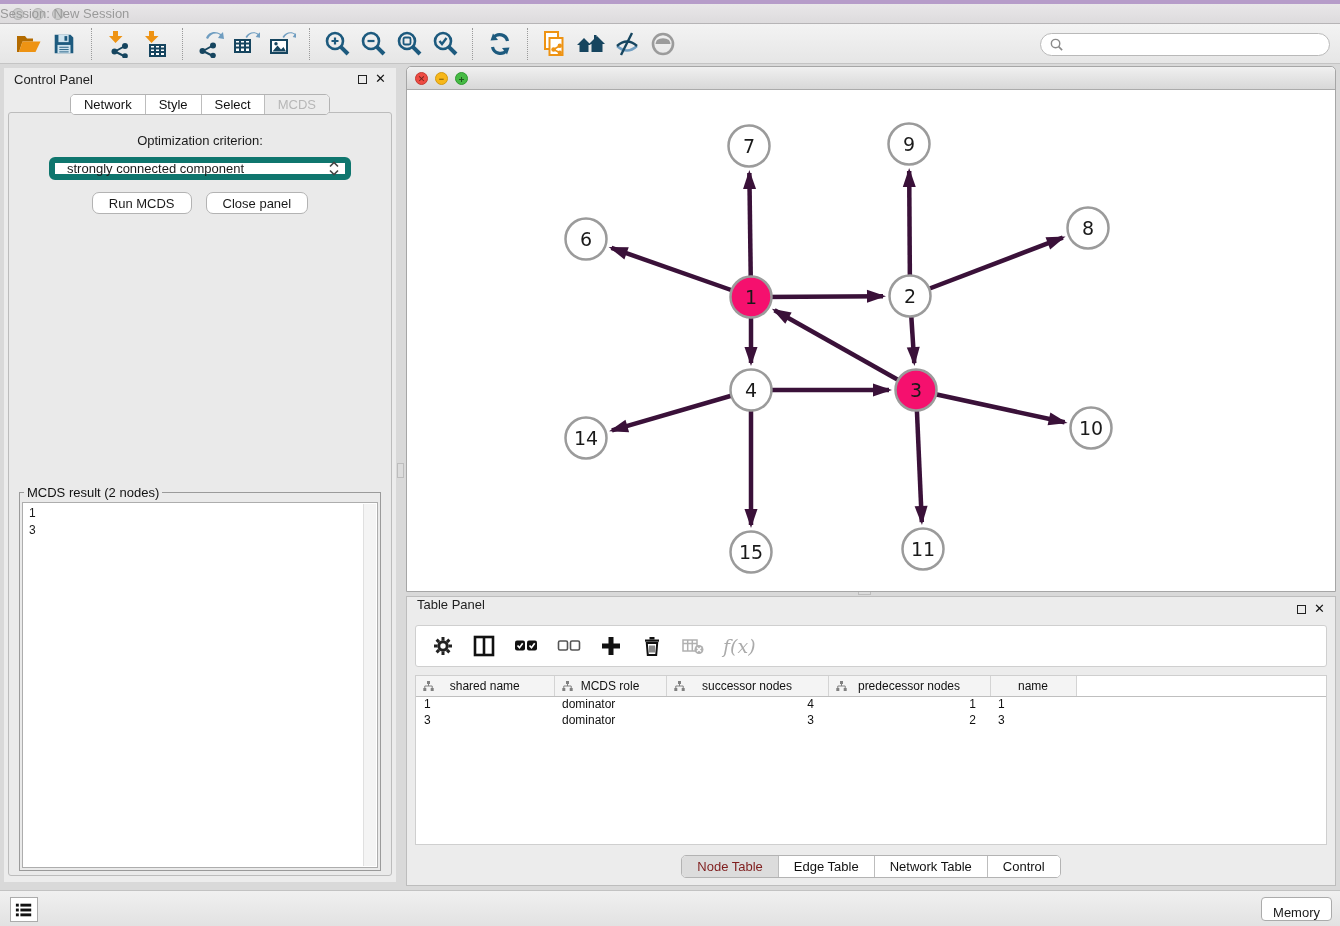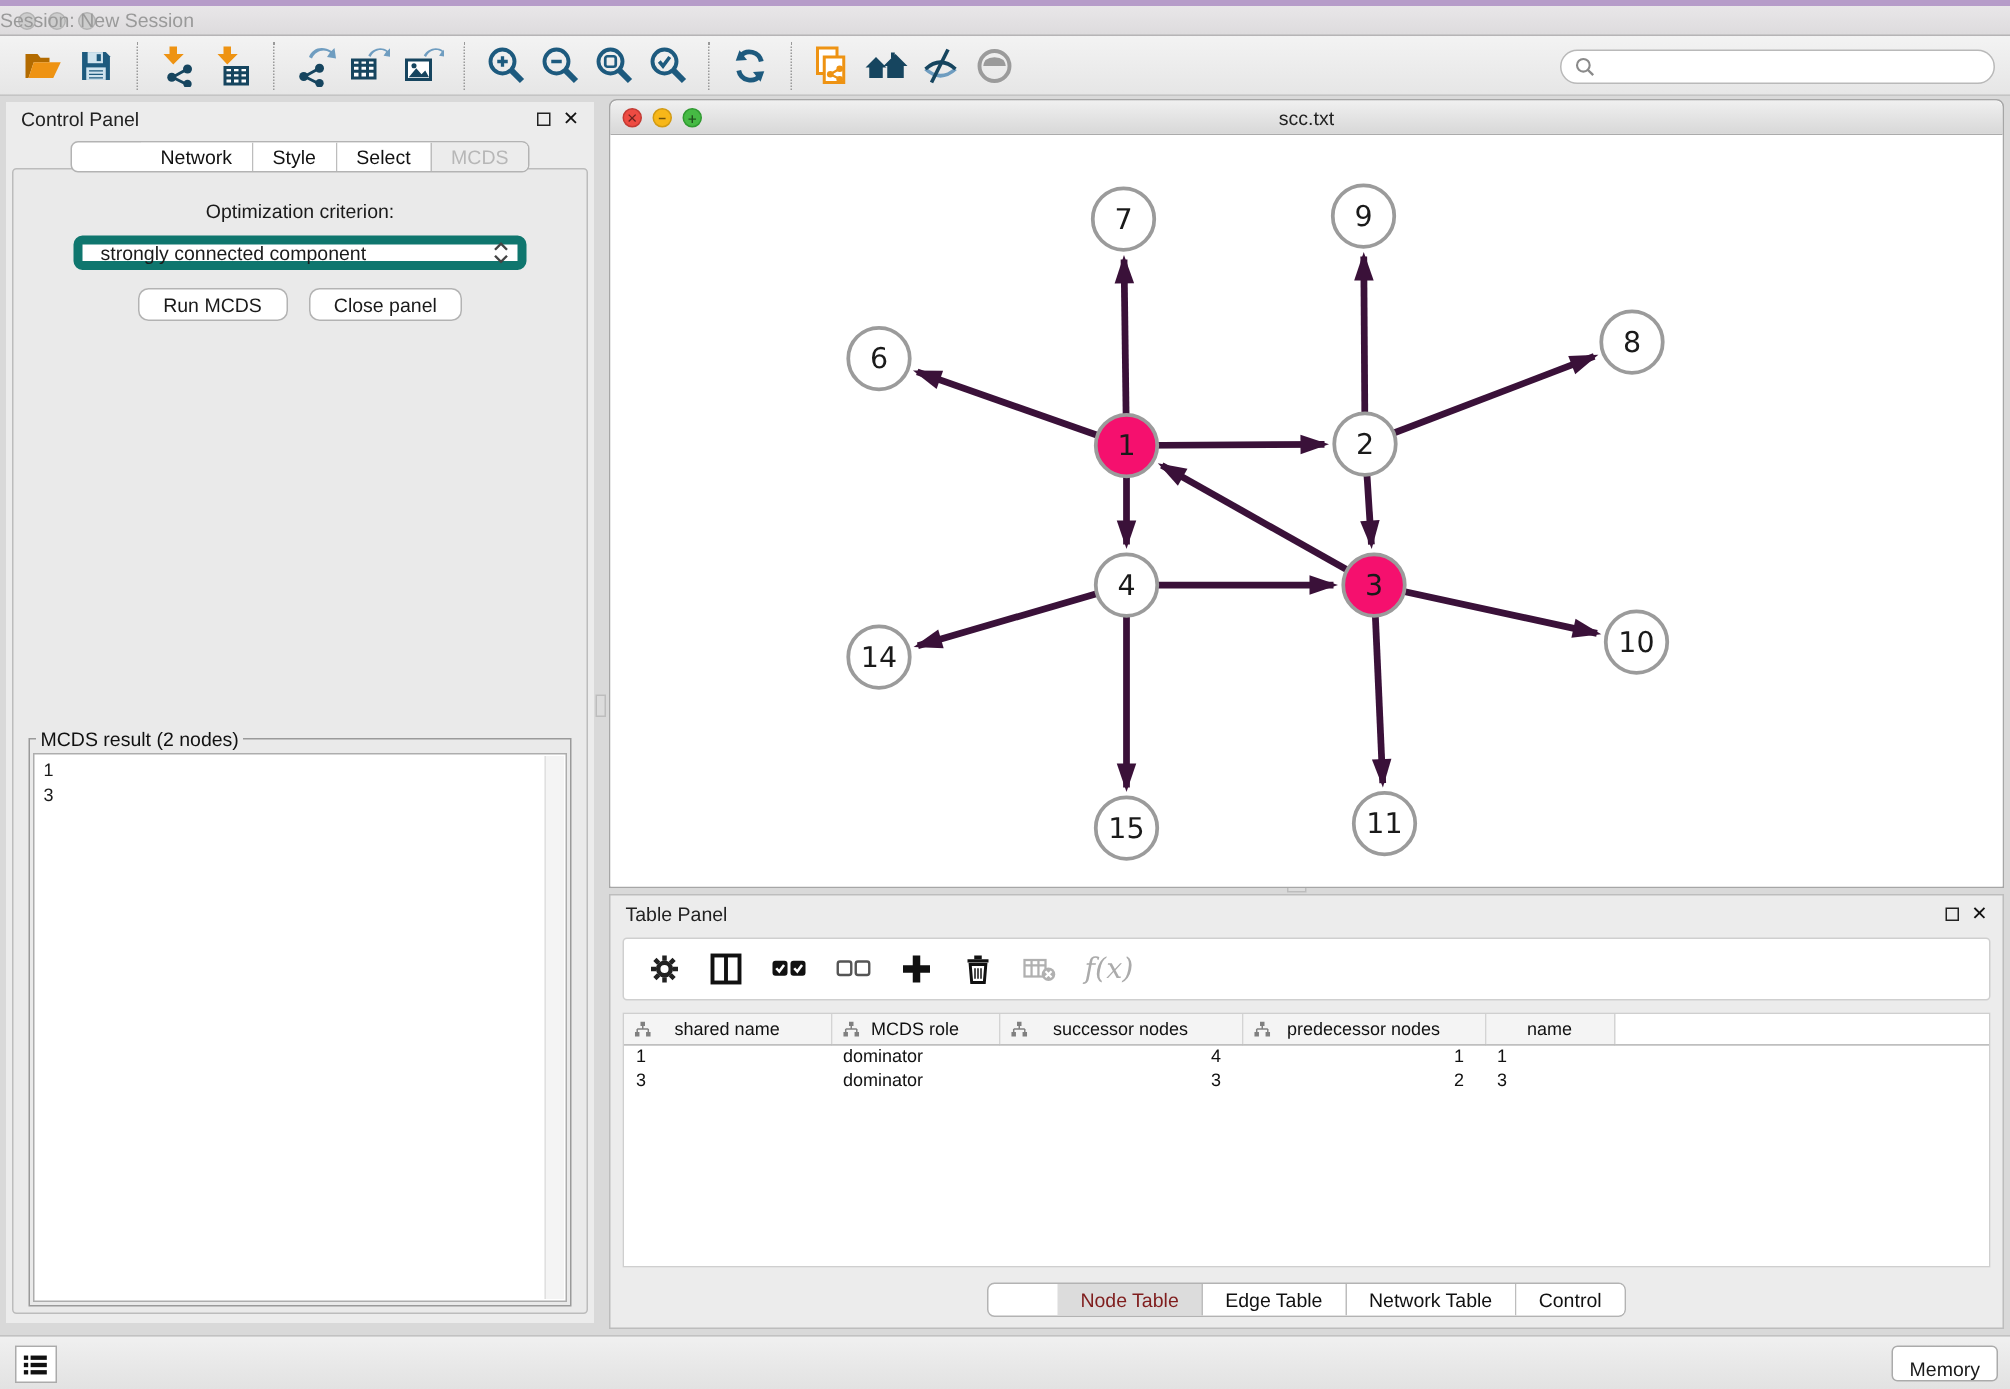--- a/index.html
+++ b/index.html
@@ -26,21 +26,21 @@
   .searchbox input { border:none; outline:none; flex:1; height:18px; font-size:12px; background:transparent; }
 
   
   .control-panel { position:absolute; left:4px; top:68px; width:392px; height:814px; background:#ececec; }
   .cp-header { height:22px; display:flex; align-items:center; padding:0 10px; }
   .panel-title { font-size:13px; color:#222; }
   .hdr-btns { margin-left:auto; display:flex; align-items:center; gap:8px; }
   .float-btn { width:9px; height:9px; border:1.5px solid #222; display:inline-block; }
   .close-btn { font-size:13px; font-weight:bold; color:#111; line-height:10px; }
 
-  .seg { display:inline-flex; border:1px solid #b3b3b3; border-radius:5px; overflow:hidden; background:#fff;padding-left:46px; }
+  .seg { display:inline-flex; border:1px solid #b3b3b3; border-radius:5px; overflow:hidden; background:#fff; }
   .seg .tab { padding:2px 13px; font-size:13px; background:#fff; color:#111; border-right:1px solid #bdbdbd; white-space:nowrap; }
   .seg .tab:last-child { border-right:none; }
   .seg .tab.active { background:#ececec; color:#b7b7b7; }
   .cp-tabrow { text-align:center; margin-top:4px; position:relative; z-index:2; }
 
   .cp-body { position:absolute; left:4px; right:4px; top:44px; bottom:6px; background:#eaeaea;
              border:1px solid #bcbcbc; border-radius:3px; }
   .opt-label { text-align:center; margin-top:20px; font-size:13px; }
   .dropdown { margin:9px 40px 0 40px; height:23px; background:#fff; border:6px solid #0f766e; border-radius:6px;
               display:flex; align-items:center; padding:0 6px 0 12px; }
@@ -71,21 +71,21 @@
   .net-canvas { position:absolute; left:0; top:23px; width:928px; height:501px; background:#fff; overflow:hidden; }
   svg text { font-family:"DejaVu Sans","Liberation Sans",sans-serif; }
 
   
   .vsplit-handle { position:absolute; left:397px; top:463px; width:7px; height:15px; background:#dcdcdc; border:1px solid #bdbdbd; }
   .hsplit-handle { position:absolute; left:858px; top:588px; width:13px; height:7px; background:#dcdcdc; border:1px solid #bdbdbd; }
 
   
   .table-panel { position:absolute; left:406px; top:596px; width:930px; height:290px; background:#ececec;
                  border:1px solid #bdbdbd; }
-  .tp-header { height:24px; display:flex; align-items:center; padding:0 10px; }
+  .tp-header { height:24px; display:flex; padding:0 10px; }
   .tp-toolbar { position:absolute; left:8px; right:8px; top:28px; height:42px; background:#fff;
                 border:1px solid #cfcfcf; border-radius:3px; display:flex; align-items:center; gap:19px; padding-left:16px; }
   .ticon { display:flex; align-items:center; justify-content:center; height:30px; }
   .fx { font-family:"DejaVu Serif","Liberation Serif",serif; font-style:italic; font-size:19px; color:#ababab; }
 
   .tp-tablewrap { position:absolute; left:8px; right:8px; top:78px; height:170px; background:#fff; border:1px solid #cfcfcf; overflow:hidden; }
   table.nodetbl { border-collapse:collapse; table-layout:fixed; width:100%; }
   table.nodetbl th { height:20px; background:#f4f4f4; border-right:1px solid #d4d4d4; border-bottom:1px solid #bfbfbf;
                      font-weight:normal; font-size:12px; text-align:center; position:relative; color:#111; }
   table.nodetbl th.filler { border-right:none; background:#fff; border-bottom:1px solid #bfbfbf; }
@@ -312,21 +312,20 @@
 <div class="vsplit-handle"></div>
 <div class="hsplit-handle"></div>
 
 <div class="net-window">
   <div class="net-titlebar">
     <span class="traffic">
       <span class="tl tl-red">✕</span>
       <span class="tl tl-yel">−</span>
       <span class="tl tl-grn">＋</span>
     </span>
-    <span class="net-title">scc.txt</span>
   </div>
   <div class="net-canvas">
     <svg id="graph-svg" width="928" height="501">
         <defs>
           <marker id="arw" markerUnits="userSpaceOnUse" markerWidth="24" markerHeight="18" refX="17" refY="8" orient="auto">
             <path d="M1 1.5 L20 8 L1 14.5 Z" fill="#3A1139"></path>
           </marker>
         </defs>
         <line x1="344" y1="207" x2="342.3575845297269" y2="82.9976319943824" stroke="#3A1139" stroke-width="4.5" marker-end="url(#arw)"></line>
         <line x1="344" y1="207" x2="204.4721186271625" y2="157.95383563863894" stroke="#3A1139" stroke-width="4.5" marker-end="url(#arw)"></line>

